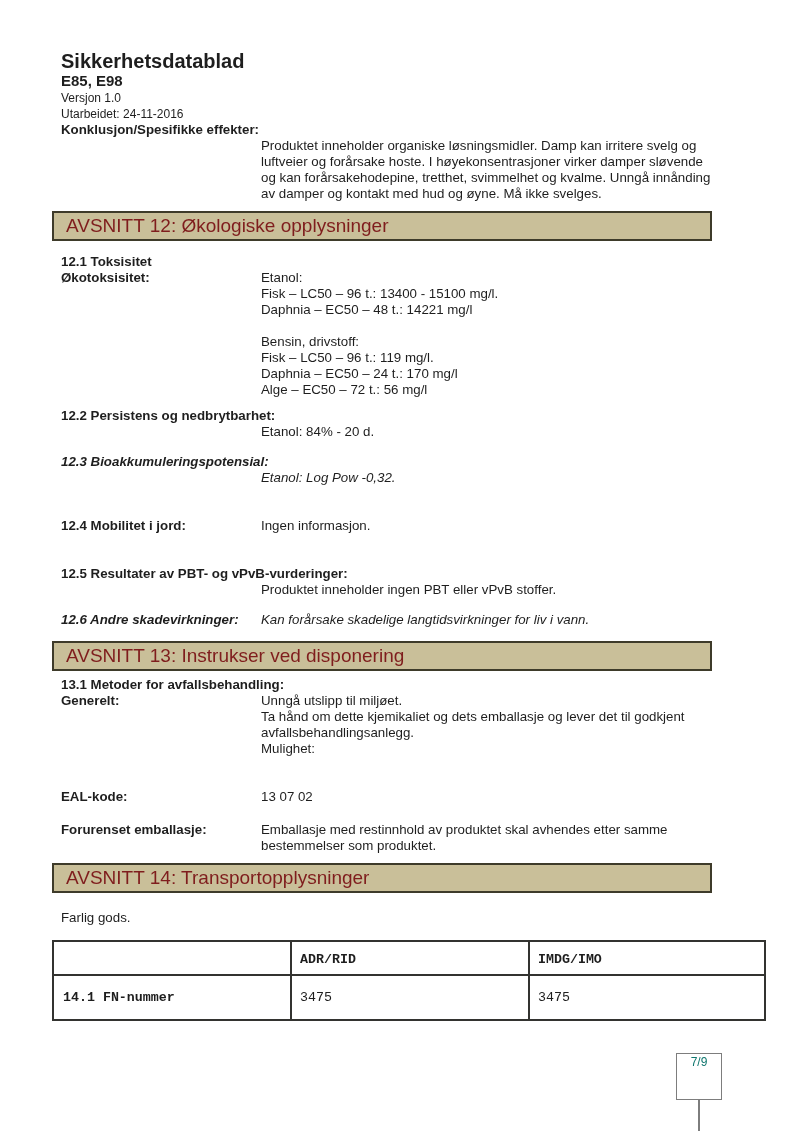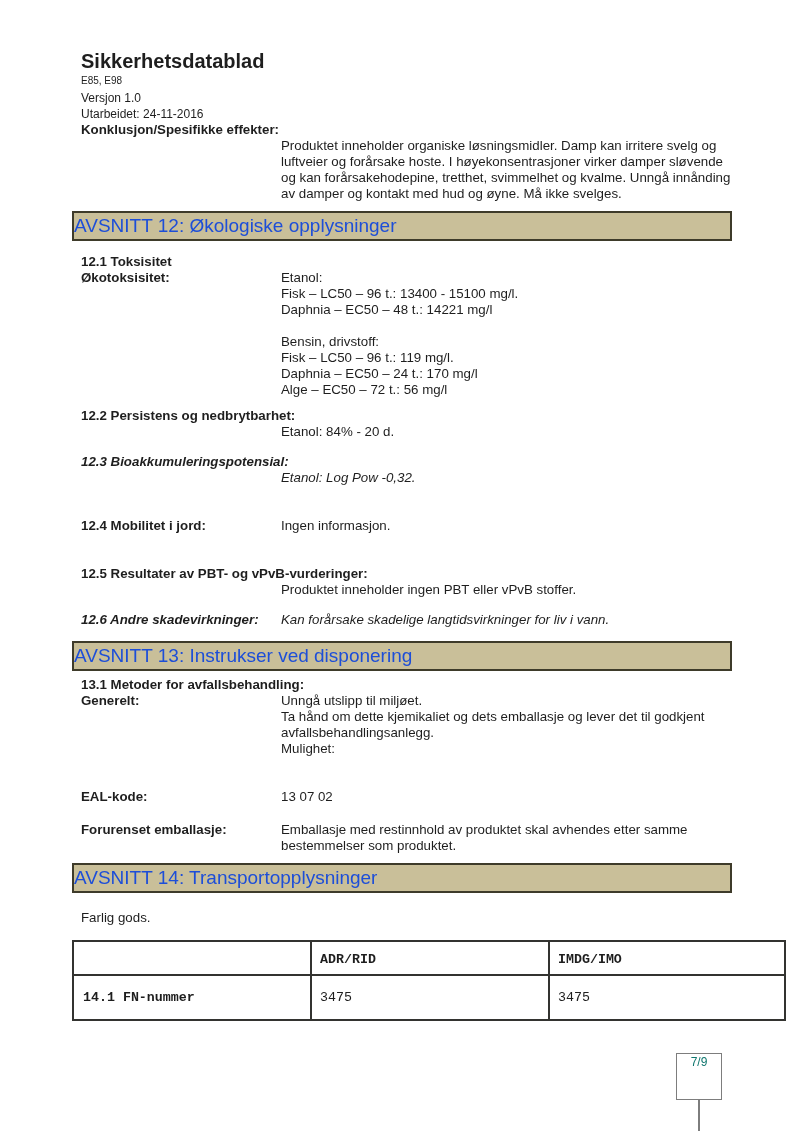--- a/index.html
+++ b/index.html
@@ -9,43 +9,43 @@
     height: 1131px;
     background: #ffffff;
     font-family: "Liberation Sans", sans-serif;
     font-size: 13.3px;
     line-height: 16px;
     color: #1e1e1e;
     overflow: hidden;
   }
   .content {
     position: absolute;
-    left: 72px;
+    left: 52px;
     top: 0;
     width: 660px;
     padding-top: 50px;
   }
   .indent { padding-left: 9px; }
   .bold { font-weight: bold; }
 
   
   .doc-title { font-size: 20px; font-weight: bold; line-height: 22px; }
-  .doc-product { font-size: 10px; font-weight: normal; line-height: 18px; }
+  .doc-product { font-size: 15px; font-weight: bold; line-height: 18px; }
   .doc-meta { font-size: 12px; line-height: 16px; }
 
   
   .section-bar {
     box-sizing: border-box;
     height: 30px;
     line-height: 25px;
     border: 2px solid #3e3b2a;
     background: #c9bf99;
-    padding-left: 0;
+    padding-left: 12px;
     font-size: 19px;
-    color: #1d4ed8;
+    color: #7f1d1d;
   }
 
   
   .row { display: flex; }
   .row .lbl {
     flex: 0 0 209px;
     width: 209px;
     box-sizing: border-box;
     padding-left: 9px;
     font-weight: bold;

